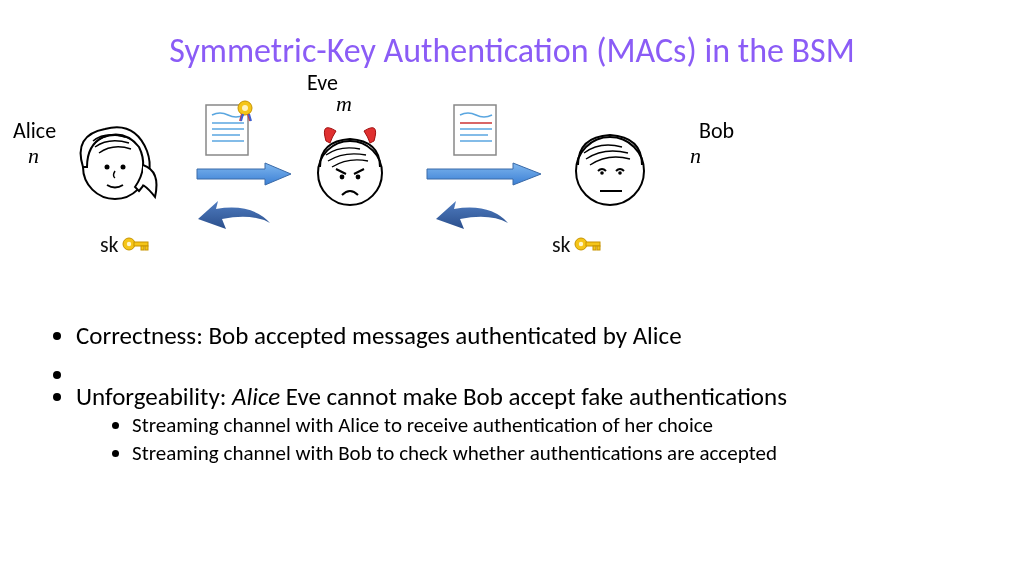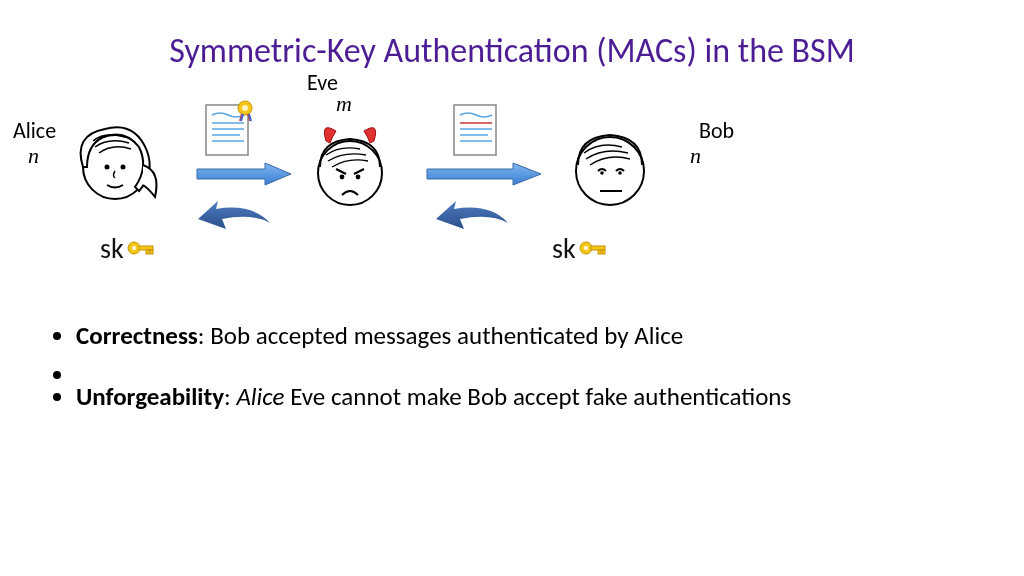--- a/index.html
+++ b/index.html
@@ -9,21 +9,21 @@
     font-family: Calibri, Arial, sans-serif;
     color: #111;
     position: relative;
     background: #fff;
   }
   .title {
     font-size: 34px;
     font-weight: 400;
     text-align: center;
     padding-top: 30px;
-    color: #4c1d95;
+    color: #8b5cf6;
   }
   .stage {
     position: relative;
     width: 100%;
     height: 220px;
     margin-top: 6px;
   }
   .actor-label {
     position: absolute;
     font-size: 22px;
@@ -43,34 +43,34 @@
   .bob-face { left: 560px; top: 40px; width: 100px; height: 100px; }
   .doc { position: absolute; top: 22px; }
   .doc1 { left: 200px; }
   .doc2 { left: 448px; }
   .arrow-r { position: absolute; top: 82px; }
   .arrow1 { left: 195px; }
   .arrow2 { left: 425px; }
   .curve { position: absolute; top: 124px; }
   .curve1 { left: 192px; }
   .curve2 { left: 430px; }
-  .sk { position: absolute; top: 154px; font-size: 28px; display:flex; align-items:center; gap:2px; }
+  .sk { position: absolute; top: 154px; font-size: 22px; display:flex; align-items:center; gap:2px; }
   .sk1 { left: 100px; }
   .sk2 { left: 552px; }
   .bullets {
     position: absolute;
     left: 56px;
     top: 320px;
     font-size: 25px;
     color: #000;
   }
   .bullets li { margin-bottom: 8px; list-style: disc; margin-left: 20px; }
   .sub { margin-left: 36px; font-size: 21px; }
   .sub li { margin-bottom: 2px; }
-  .b { font-weight: 700; }
+  .b { font-weight: 400; }
   .i { font-style: italic; }
   .gap { height: 14px; list-style:none; }
 </style>
 </head>
 <body>
 
 <div class="title">Symmetric-Key Authentication (MACs) in the BSM</div>
 
 <div class="stage">
 
@@ -212,14 +212,18 @@
 
 </div>
 
 <ul class="bullets">
   <li>
     <span class="b">Correctness</span><span>: Bob accepted messages authenticated by Alice</span>
   </li>
   <li class="gap"></li>
   <li>
     <span class="b">Unforgeability</span><span>: </span><span class="i">Alice</span><span> Eve cannot make Bob accept fake authentications</span>
+    <ul class="sub">
+      <li><span class="b">Streaming channel with Alice</span><span> to receive authentication of her choice</span></li>
+      <li><span class="b">Streaming channel with Bob</span><span> to check whether authentications are accepted</span></li>
+    </ul>
   </li>
 </ul>
 
 </body></html>

